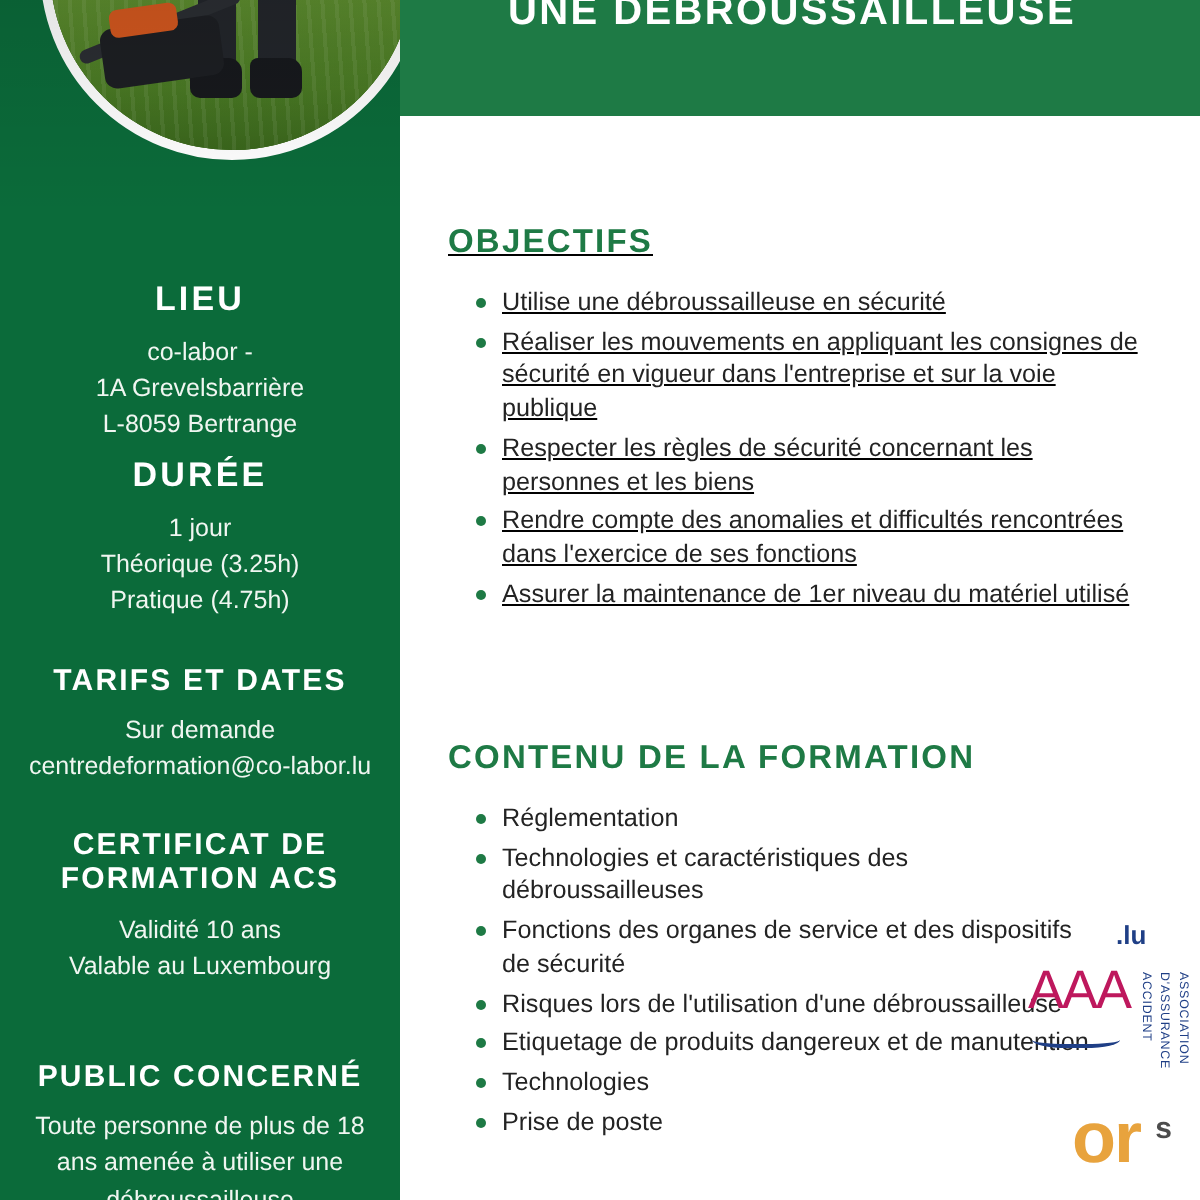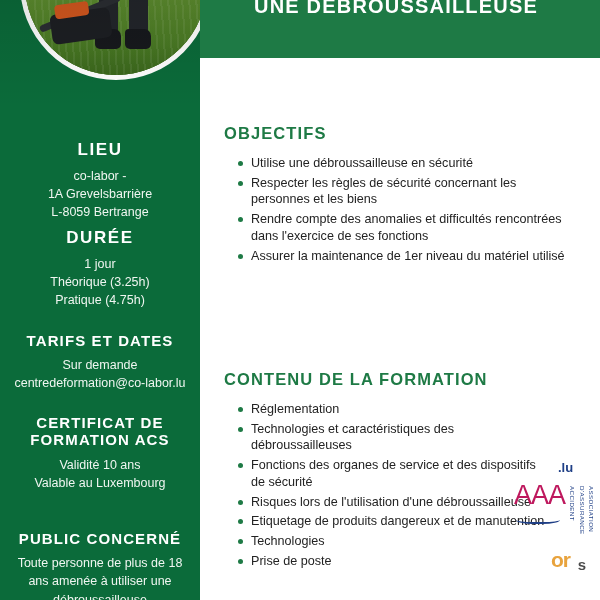--- a/index.html
+++ b/index.html
@@ -165,21 +165,21 @@
     color: #232323;
   }
   .bullets li:before {
     content: "";
     position: absolute;
     left: 2px; top: 6px;
     width: 5px; height: 5px;
     background: #1e7a45;
     border-radius: 50%;
   }
-  #sec-objectifs { position: absolute; left: 24px; top: 124px; width: 360px; }
+  #sec-objectifs { position: absolute; left: 24px; top: 112px; width: 360px; text-decoration: underline; }
   #sec-contenu { position: absolute; left: 24px; top: 370px; width: 340px; }
 
   
   .logo-aaa {
     position: absolute;
     right: 16px; top: 452px;
     width: 70px; height: 118px;
     color: #1f3f86;
   }
   .aaa-text {
@@ -209,21 +209,21 @@
   .aaa-wave {
     position: absolute;
     left: 2px; top: 62px;
     width: 44px; height: 10px;
     border-bottom: 2px solid #1f3f86;
     border-radius: 0 0 40% 40%;
   }
   .logo-or {
     position: absolute;
     right: 30px; top: 548px;
-    font-size: 21px;
+    font-size: 36px;
     font-weight: bold;
     color: #e8a33d;
     letter-spacing: -1px;
   }
   .logo-or-s {
     position: absolute;
     right: 14px; top: 556px;
     font-size: 15px;
     font-weight: bold;
     color: #4c4c4c;
@@ -283,20 +283,21 @@
   <div class="right">
 
     <div class="header-band">
       <div class="header-title">UNE DÉBROUSSAILLEUSE</div>
     </div>
 
     <div id="sec-objectifs">
       <h2 class="sec-title">OBJECTIFS</h2>
       <ul class="bullets">
           <li>Utilise une débroussailleuse en sécurité</li>
+          <li>Réaliser les mouvements en appliquant les consignes de sécurité en vigueur dans l'entreprise et sur la voie publique</li>
           <li>Respecter les règles de sécurité concernant les personnes et les biens</li>
           <li>Rendre compte des anomalies et difficultés rencontrées dans l'exercice de ses fonctions</li>
           <li>Assurer la maintenance de 1er niveau du matériel utilisé</li>
         </ul>
     </div>
 
     <div id="sec-contenu">
       <h2 class="sec-title">CONTENU DE LA FORMATION</h2>
       <ul class="bullets">
           <li>Réglementation</li>

